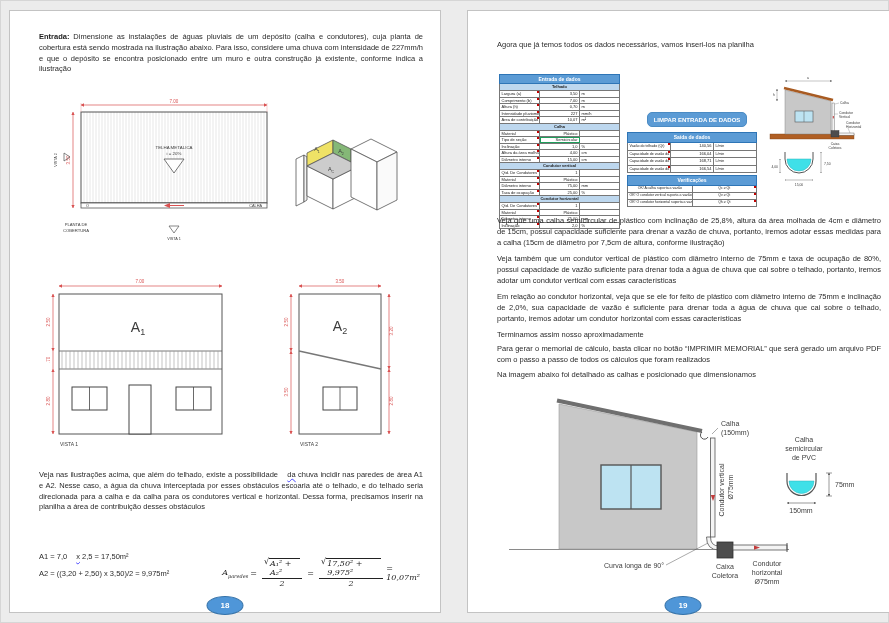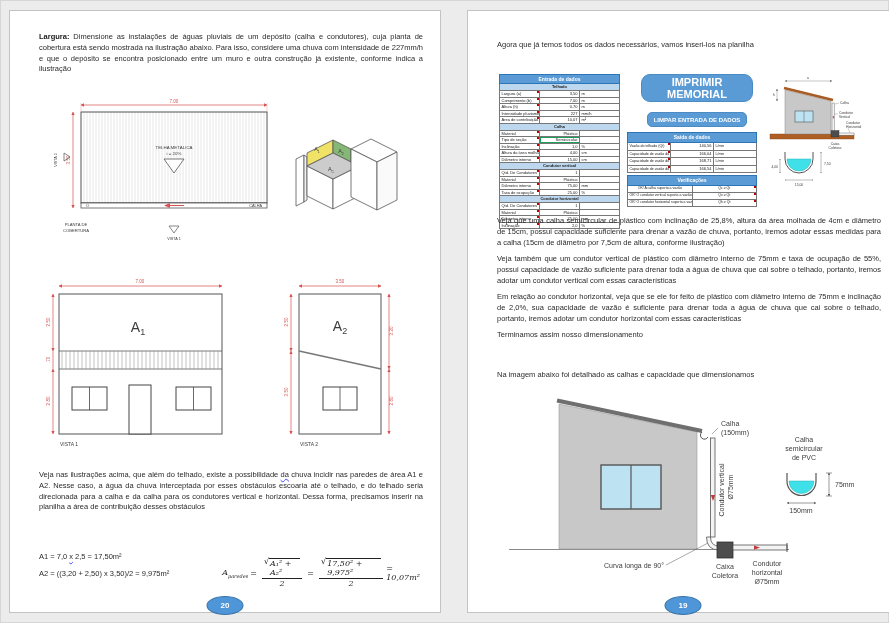--- a/index.html
+++ b/index.html
@@ -3,21 +3,21 @@
 <meta charset="utf-8">
 <style>
   html,body{margin:0;padding:0;}
   body{width:889px;height:623px;background:#e9e9e9;font-family:"Liberation Sans",sans-serif;position:relative;overflow:hidden;}
   .viewer{position:absolute;inset:0;background:#ececec;border:1px solid #d6d6d6;box-sizing:border-box;}
   .page{position:absolute;top:9px;width:432px;height:603px;background:#fff;border:1px solid #c3c3c3;box-sizing:border-box;}
   .page-left{left:8px;}
   .page-right{left:466px;}
   .para{position:absolute;left:29px;width:384px;font-size:7.5px;line-height:1.44;text-align:justify;color:#2b2b2b;}
   .para b{color:#1a1a1a;}
-  .sq{text-decoration:underline;text-decoration-style:wavy;text-decoration-color:#4646ff;text-decoration-thickness:1px;}
+  .sq{text-decoration:underline;text-decoration-style:wavy;text-decoration-color:#4646ff;text-decoration-thickness:1px;margin-left:7px;}
   svg{position:absolute;overflow:visible;}
   svg text{font-family:"Liberation Sans",sans-serif;fill:#3c3c3c;}
   .dimtxt{fill:#d95151;}
   .badge{position:absolute;left:50%;transform:translateX(-50%);top:585px;width:37px;height:19px;border-radius:50%;
     background:#4f96d8;border:1.5px solid #3774aa;color:#fff;font-size:8px;font-weight:bold;
     display:flex;align-items:center;justify-content:center;box-sizing:border-box;}
   
   .eqblock{position:absolute;left:29px;top:541px;width:384px;display:flex;align-items:center;}
   .eqleft{width:205px;font-size:7.5px;color:#2b2b2b;}
   .eqleft div{margin-bottom:8px;}
@@ -57,21 +57,21 @@
   .btn-print{left:173px;top:63px;width:112px;height:28px;border-radius:9px;font-size:11px;}
   .btn-clear{left:179px;top:101px;width:100px;height:15px;border-radius:5px;font-size:6px;}
 </style>
 </head>
 <body>
 
 <div class="viewer">
 
   <div class="page page-left">
 
-    <div class="para" style="top:21px;"><b>Largura:</b><span> Dimensione as instalações de águas pluviais de um depósito (calha e condutores), cuja planta de cobertura está sendo mostrada na ilustração abaixo. Para isso, considere uma chuva com intensidade de 227mm/h e que o depósito se encontra posicionado entre um muro e outra construção já existente, conforme indica a ilustração</span></div>
+    <div class="para" style="top:21px;"><b>Entrada:</b><span> Dimensione as instalações de águas pluviais de um depósito (calha e condutores), cuja planta de cobertura está sendo mostrada na ilustração abaixo. Para isso, considere uma chuva com intensidade de 227mm/h e que o depósito se encontra posicionado entre um muro e outra construção já existente, conforme indica a ilustração</span></div>
 
     <svg style="left:30px;top:76px;" width="380" height="165" viewBox="0 0 380 165">
       <defs>
         <marker id="ra" viewBox="0 0 6 6" refX="5.5" refY="3" markerWidth="5" markerHeight="5" orient="auto-start-reverse">
             <path d="M0,0L6,3L0,6z" fill="#d95151"></path>
           </marker>
         <marker id="ba" viewBox="0 0 6 6" refX="5.5" refY="3" markerWidth="4" markerHeight="4" orient="auto-start-reverse">
             <path d="M0,0L6,3L0,6z" fill="#555"></path>
           </marker>
       </defs>
@@ -193,21 +193,21 @@
             <span class="num">
               <span class="radsign">√</span>
               <span class="vinc">17,50² + 9,975²</span>
             </span>
             <span class="den">2</span>
           </span>
         <span style="margin-left:0;">= 10,07m²</span>
       </div>
     </div>
 
-    <div class="badge">20</div>
+    <div class="badge">18</div>
   </div>
 
   <div class="page page-right">
 
     <div class="para" style="top:29px;">Agora que já temos todos os dados necessários, vamos inseri-los na planilha</div>
 
     <div style="position:absolute;left:0;top:0;width:432px;height:191px;">
       <table class="xl entrada">
         <thead>
             <tr>
@@ -312,21 +312,20 @@
               <td class="val">75,00</td>
               <td class="unit">mm</td>
             </tr>
             <tr>
               <td class="lbl">Inclinação</td>
               <td class="val">2,0</td>
               <td class="unit">%</td>
             </tr>
           </tbody>
       </table>
-      <div class="btn btn-print">IMPRIMIR MEMORIAL</div>
       <div class="btn btn-clear">LIMPAR ENTRADA DE DADOS</div>
       <table class="xl saida">
         <thead>
             <tr>
               <td colspan="3" class="title">Saída de dados</td>
             </tr>
           </thead>
         <tbody>
             <tr>
               <td class="lbl">Vazão do telhado (Qt)</td>
@@ -402,24 +401,25 @@
           <text x="10" y="104" font-size="3.4" text-anchor="end">4,00</text>
           <line x1="53" y1="88" x2="53" y2="109" stroke="#555" stroke-width="0.4" marker-start="url(#ba)" marker-end="url(#ba)"></line>
           <text x="56" y="101" font-size="3.4">7,50</text>
           <line x1="17" y1="116" x2="45" y2="116" stroke="#555" stroke-width="0.4" marker-start="url(#ba)" marker-end="url(#ba)"></line>
           <text x="31" y="122" font-size="3.4" text-anchor="middle">15,00</text>
         </g>
       </svg>
     </div>
 
     <div class="para" style="top:205px;">Veja que uma calha semicircular de plástico com inclinação de 25,8%, altura da área molhada de 4cm e diâmetro de 15cm, possui capacidade suficiente para drenar a vazão de chuva, portanto, iremos adotar essas medidas para a calha (15cm de diâmetro por 7,5cm de altura, conforme ilustração)</div>
-    <div class="para" style="top:243px;">Veja também que um condutor vertical de plástico com diâmetro interno de 75mm e taxa de ocupação de 55%, possui capacidade de vazão suficiente para drenar toda a água de chuva que cai sobre o telhado, portanto, iremos adotar um condutor vertical com essas características</div>
+    <div class="para" style="top:243px;">Veja também que um condutor vertical de plástico com diâmetro interno de 75mm e taxa de ocupação de 80%, possui capacidade de vazão suficiente para drenar toda a água de chuva que cai sobre o telhado, portanto, iremos adotar um condutor vertical com essas características</div>
     <div class="para" style="top:281px;">Em relação ao condutor horizontal, veja que se ele for feito de plástico com diâmetro interno de 75mm e inclinação de 2,0%, sua capacidade de vazão é suficiente para drenar toda a água de chuva que cai sobre o telhado, portanto, iremos adotar um condutor horizontal com essas características</div>
-    <div class="para" style="top:319px;">Terminamos assim nosso dimensionamento</div>
-    <div class="para" style="top:359px;">Na imagem abaixo foi detalhado as calhas e capacidade que dimensionamos</div>
+    <div class="para" style="top:319px;">Terminamos assim nosso aproximadamente</div>
+    <div class="para" style="top:333px;">Para gerar o memorial de cálculo, basta clicar no botão “IMPRIMIR MEMORIAL” que será gerado um arquivo PDF com o passo a passo de todos os cálculos que foram realizados</div>
+    <div class="para" style="top:359px;">Na imagem abaixo foi detalhado as calhas e posicionado que dimensionamos</div>
 
     <svg style="left:28px;top:374px;" width="380" height="205" viewBox="0 0 380 205">
       <g>
         <line x1="13" y1="164.5" x2="293" y2="164.5" stroke="#8a8a8a" stroke-width="1"></line>
         <polygon points="63,19 201,47 201,164 63,164" fill="#c8c8c8" stroke="#9a9a9a" stroke-width="0.6"></polygon>
         <line x1="61" y1="15.5" x2="206" y2="46" stroke="#6f6f6f" stroke-width="4"></line>
         <rect x="105" y="80" width="60" height="44" fill="#bde3f2" stroke="#555" stroke-width="1.4"></rect>
         <line x1="135" y1="80" x2="135" y2="124" stroke="#555" stroke-width="1.2"></line>
         <path d="M206,47 a4,4 0 1 0 6,5" fill="#fff" stroke="#555" stroke-width="1"></path>
       </g>

